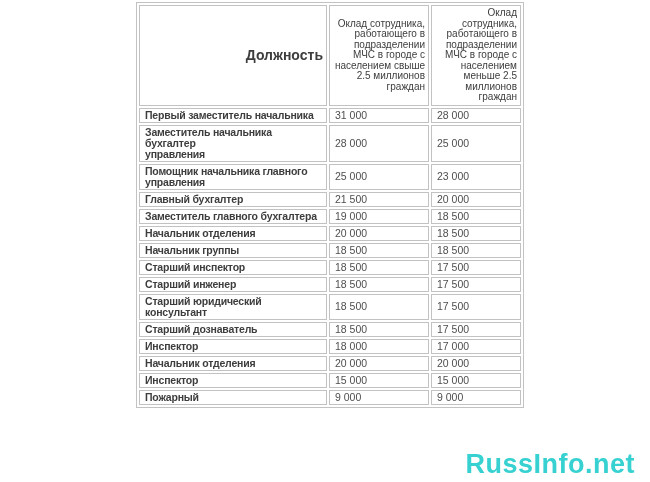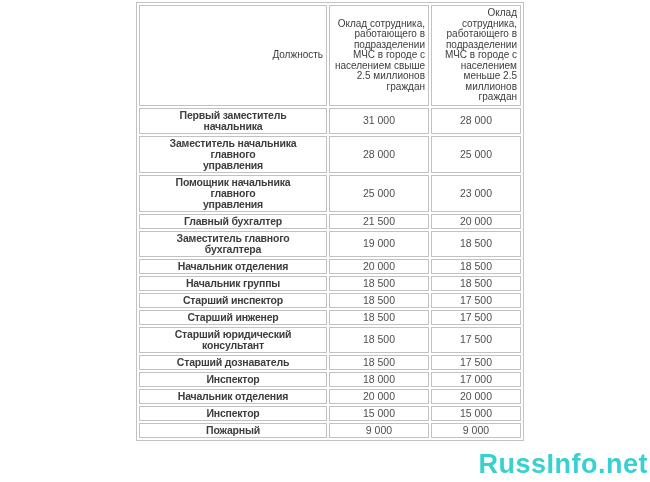--- a/index.html
+++ b/index.html
@@ -37,38 +37,38 @@
   }
   .salary-table th {
     font-weight: normal;
     font-size: 10px;
     line-height: 10.5px;
     color: var(--text-color);
     text-align: right;
     padding: 2px 3px;
   }
   .salary-table th.position-header {
-    font-weight: normal;
-    font-size: 10px;
+    font-weight: bold;
+    font-size: 14px;
   }
   .salary-table td {
     font-size: 10.5px;
     line-height: 11px;
-    padding: 1px 15px;
+    padding: 1px 5px;
     color: var(--value-color);
-    text-align: center;
+    text-align: left;
   }
   .salary-table td.position-cell {
     font-weight: bold;
     color: var(--text-color);
     letter-spacing: -0.2px;
   }
   .watermark {
     position: absolute;
-    right: 2px;
+    right: 15px;
     bottom: 2px;
     font-size: 27px;
     font-weight: bold;
     letter-spacing: 0.5px;
     color: var(--watermark-color);
     text-shadow: 0 0 1px rgba(255,255,255,0.7);
     text-align: right;
   }
 </style>
 </head>
@@ -103,21 +103,21 @@
 граждан</th>
       </tr>
     </thead>
     <tbody id="table-body">
         <tr>
           <td class="position-cell">Первый заместитель начальника</td>
           <td class="salary-cell">31 000</td>
           <td class="salary-cell">28 000</td>
         </tr>
         <tr>
-          <td class="position-cell">Заместитель начальника главного
+          <td class="position-cell">Заместитель начальника бухгалтер
 управления</td>
           <td class="salary-cell">28 000</td>
           <td class="salary-cell">25 000</td>
         </tr>
         <tr>
           <td class="position-cell">Помощник начальника главного
 управления</td>
           <td class="salary-cell">25 000</td>
           <td class="salary-cell">23 000</td>
         </tr>

